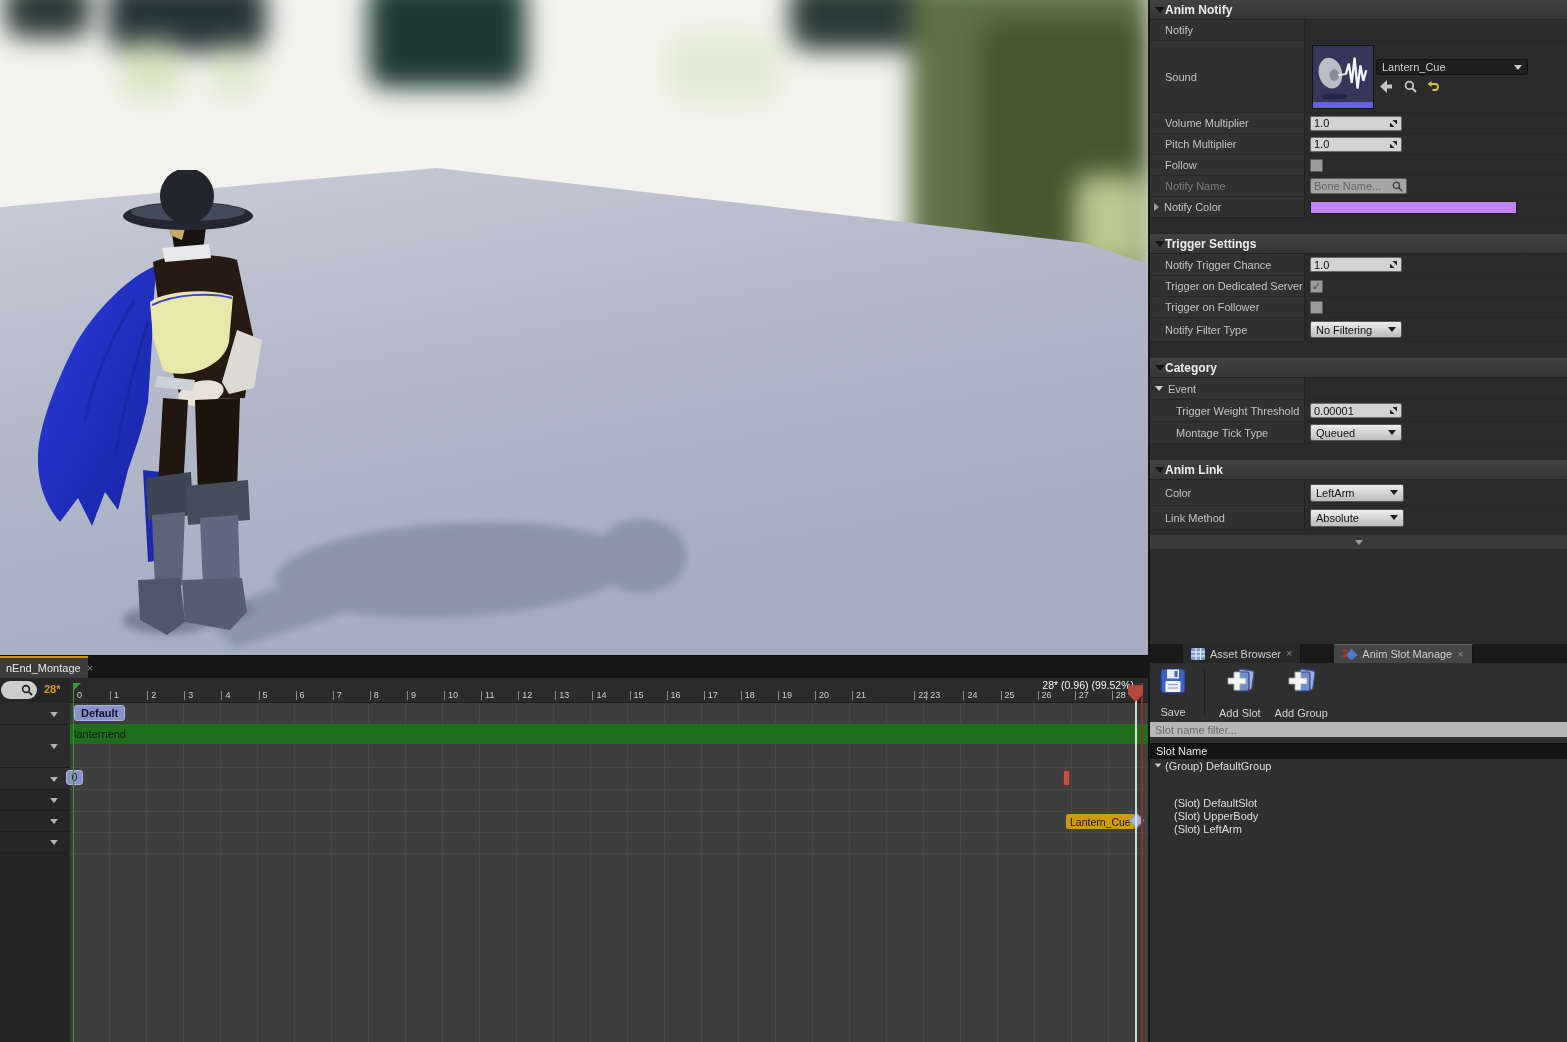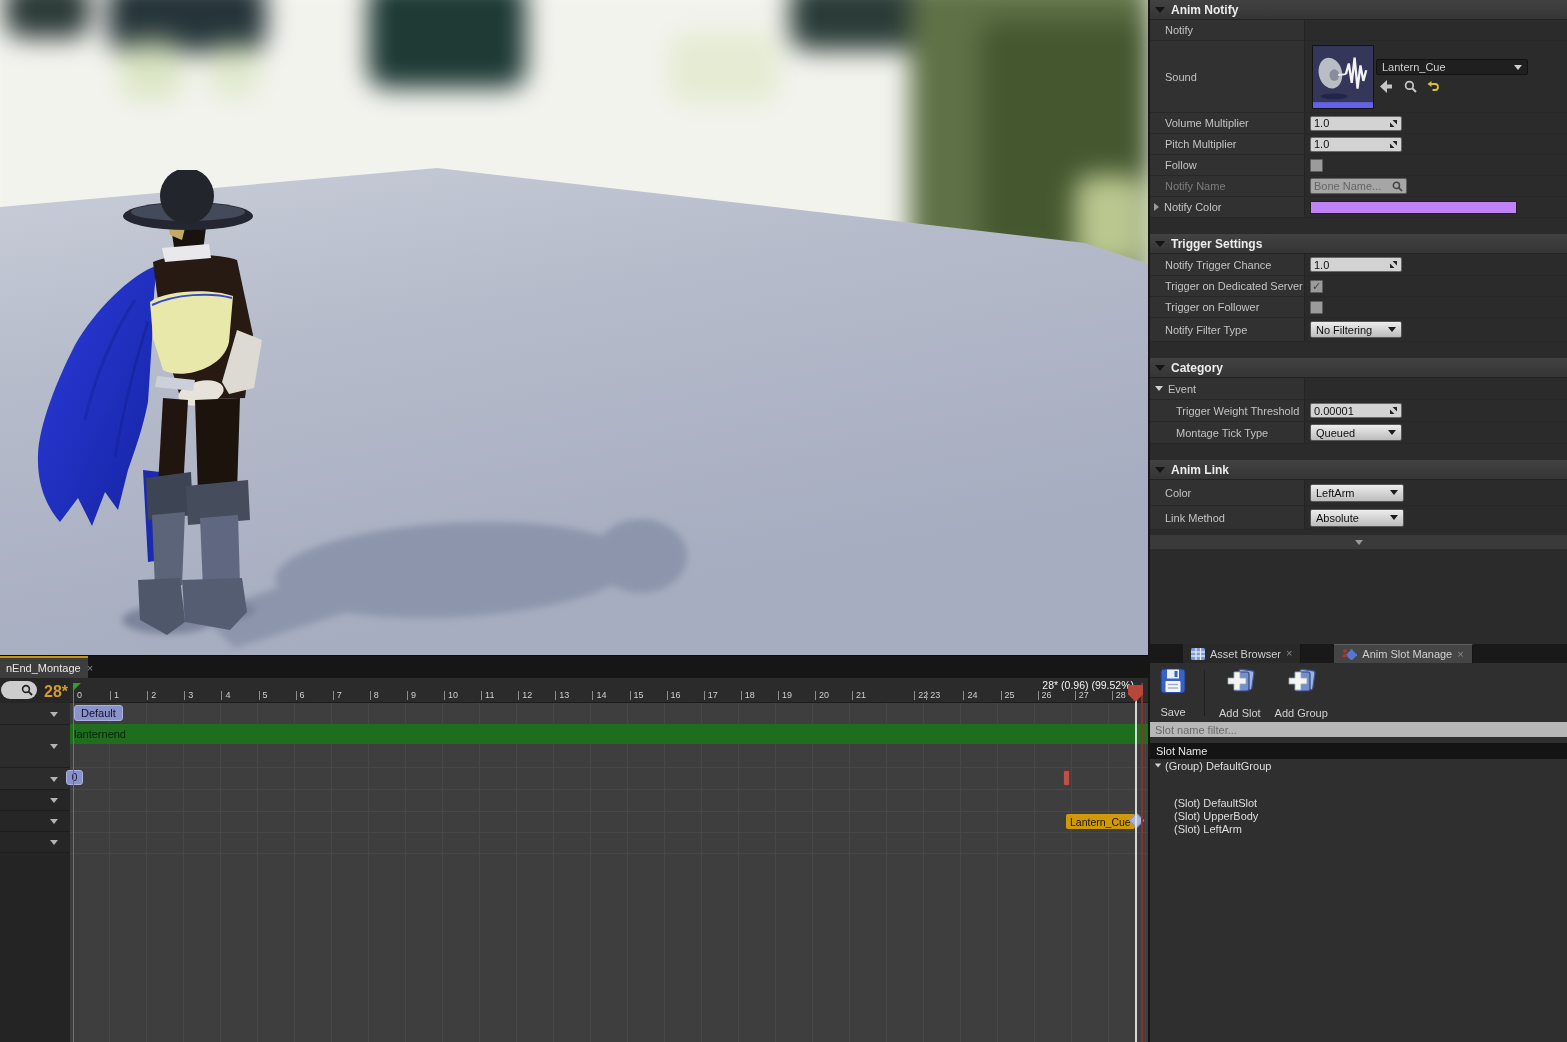--- a/index.html
+++ b/index.html
@@ -20,58 +20,58 @@
 
   
   #timeline{position:absolute;left:0;top:655px;width:1148px;height:387px;background:#3e3e3e;border-top:1px solid #0c0c0c;}
   #tl-tabbar{position:absolute;left:0;top:0;width:100%;height:22px;background:#161616;}
   .tl-tab{position:absolute;left:0;top:0;height:22px;width:88px;background:#3d3d3d;border-top:2px solid #c8920c;
           display:flex;align-items:center;gap:6px;padding:0 6px;font-size:11px;color:#e8e8e8;}
   .tab-close{color:#8a8a8a;font-size:11px;line-height:1;}
   #tl-controls{position:absolute;left:0;top:22px;width:100%;height:25px;background:#262626;}
   #tl-search{position:absolute;left:1px;top:3px;width:36px;height:18px;background:#cdcdcd;border-radius:9px;
              display:flex;align-items:center;justify-content:flex-end;padding-right:4px;}
-  #tl-frame-badge{position:absolute;left:44px;top:5px;font-size:16px;font-weight:bold;color:#d59a2b;}
+  #tl-frame-badge{position:absolute;left:44px;top:5px;font-size:11px;font-weight:bold;color:#d59a2b;}
   #ruler{position:absolute;left:70px;right:0;top:0;height:25px;background:#2b2b2b;border-bottom:1px solid #1c1c1c;}
   .tick{position:absolute;bottom:2px;height:9px;line-height:9px;font-size:9px;color:#cfcfcf;
         border-left:1px solid #8d8d8d;padding-left:3px;}
   #tl-stat{position:absolute;right:14px;top:1px;font-size:10.5px;color:#f2f2f2;z-index:5;}
   #tl-body{position:absolute;left:0;top:47px;right:0;bottom:0;}
   #tl-headercol{position:absolute;left:0;top:0;width:70px;bottom:0;background:#242424;}
   .hdr-row{position:relative;border-bottom:1px solid #1e1e1e;background:#2c2c2c;}
   .hdr-row.dark{background:#262626;}
   .chev{position:absolute;right:12px;top:50%;margin-top:-2px;width:0;height:0;
         border-left:4px solid transparent;border-right:4px solid transparent;border-top:5px solid #b3b3b3;}
   #tl-grid{position:absolute;left:70px;top:0;right:0;bottom:0;background:#3e3e3e;
     background-image:repeating-linear-gradient(90deg,transparent 0 36px,#484848 36px 37px);
     background-position-x:3px;}
   .grid-hline{position:absolute;left:0;right:0;height:1px;background:#484848;}
   #slot-section-badge{position:absolute;left:4px;top:2px;height:16px;padding:0 6px;border:1px solid #aab1dd;border-radius:3px;
-      font-size:11px;color:#12122a;display:flex;align-items:center;}
+      font-size:11px;color:#12122a;display:flex;align-items:center;font-weight:bold;}
   #slot-track-bar{position:absolute;left:0;right:0;top:21px;height:20px;display:flex;align-items:center;
       padding-left:4px;font-size:11px;color:#04230a;}
   #start-badge{position:absolute;left:-4px;top:67px;width:17px;height:15px;border:1px solid #aab1dd;border-radius:3px;
       font-size:10px;color:#12122a;display:flex;align-items:center;justify-content:center;}
   #notify-badge{position:absolute;left:996px;top:111px;height:15px;padding:0 4px;border-radius:2px;
       font-size:10.5px;color:#1d1400;display:flex;align-items:center;}
   #notify-diamond{position:absolute;left:1061px;top:112px;width:11px;height:11px;transform:rotate(45deg);
       background:#aab4de;border:1px solid #888fb8;}
   #red-mini-marker{position:absolute;left:993px;top:67px;width:7px;height:16px;background:#bc5146;border:1px solid #7d2a22;border-radius:2px;}
   #green-start-line{position:absolute;left:73px;top:27px;bottom:0;width:1px;background:#2f9e2f;z-index:2;}
   #green-start-tri{position:absolute;left:73px;top:27px;width:8px;height:8px;background:#2f9e2f;
       clip-path:polygon(0 0,100% 0,0 100%);z-index:2;}
   #playhead-line{position:absolute;left:1135px;top:29px;bottom:0;width:2px;background:#e3e3e3;opacity:.92;z-index:6;}
   #playhead-marker{position:absolute;left:1128px;top:29px;width:15px;height:17px;background:#b5483b;
       clip-path:polygon(0 0,100% 0,100% 55%,50% 100%,0 55%);z-index:7;}
   #montage-end-line{position:absolute;left:1141px;top:27px;bottom:0;width:2px;background:#8b332b;z-index:3;}
 
   
   #right-panel{position:absolute;left:1148px;top:0;width:419px;height:1042px;background:#2b2b2b;border-left:2px solid #161616;}
   .section-hdr{height:20px;background:linear-gradient(#424242,#353535);border-bottom:1px solid #222;
-      display:flex;align-items:center;gap:6px;padding-left:5px;font-size:12px;font-weight:bold;color:#ececec;}
+      display:flex;align-items:center;padding-left:5px;font-size:12px;font-weight:bold;color:#ececec;}
   .tri-dark{width:0;height:0;border-left:5px solid transparent;border-right:5px solid transparent;border-top:6px solid #141414;}
   .tri-light{width:0;height:0;border-left:4px solid transparent;border-right:4px solid transparent;border-top:5px solid #d0d0d0;}
   .tri-right{width:0;height:0;border-top:4px solid transparent;border-bottom:4px solid transparent;border-left:5px solid #9a9a9a;}
   .prop-row{display:flex;border-bottom:1px solid #272727;min-height:21px;}
   .prop-label{width:155px;background:#313131;border-right:1px solid #232323;color:#c3c3c3;font-size:11px;
       display:flex;align-items:center;padding-left:15px;gap:5px;}
   .prop-label.indent{padding-left:26px;}
   .prop-label.dim{color:#7d7d7d;}
   .prop-value{flex:1;background:#2b2b2b;display:flex;align-items:center;padding-left:5px;position:relative;}
   .spacer-row{height:16px;}

